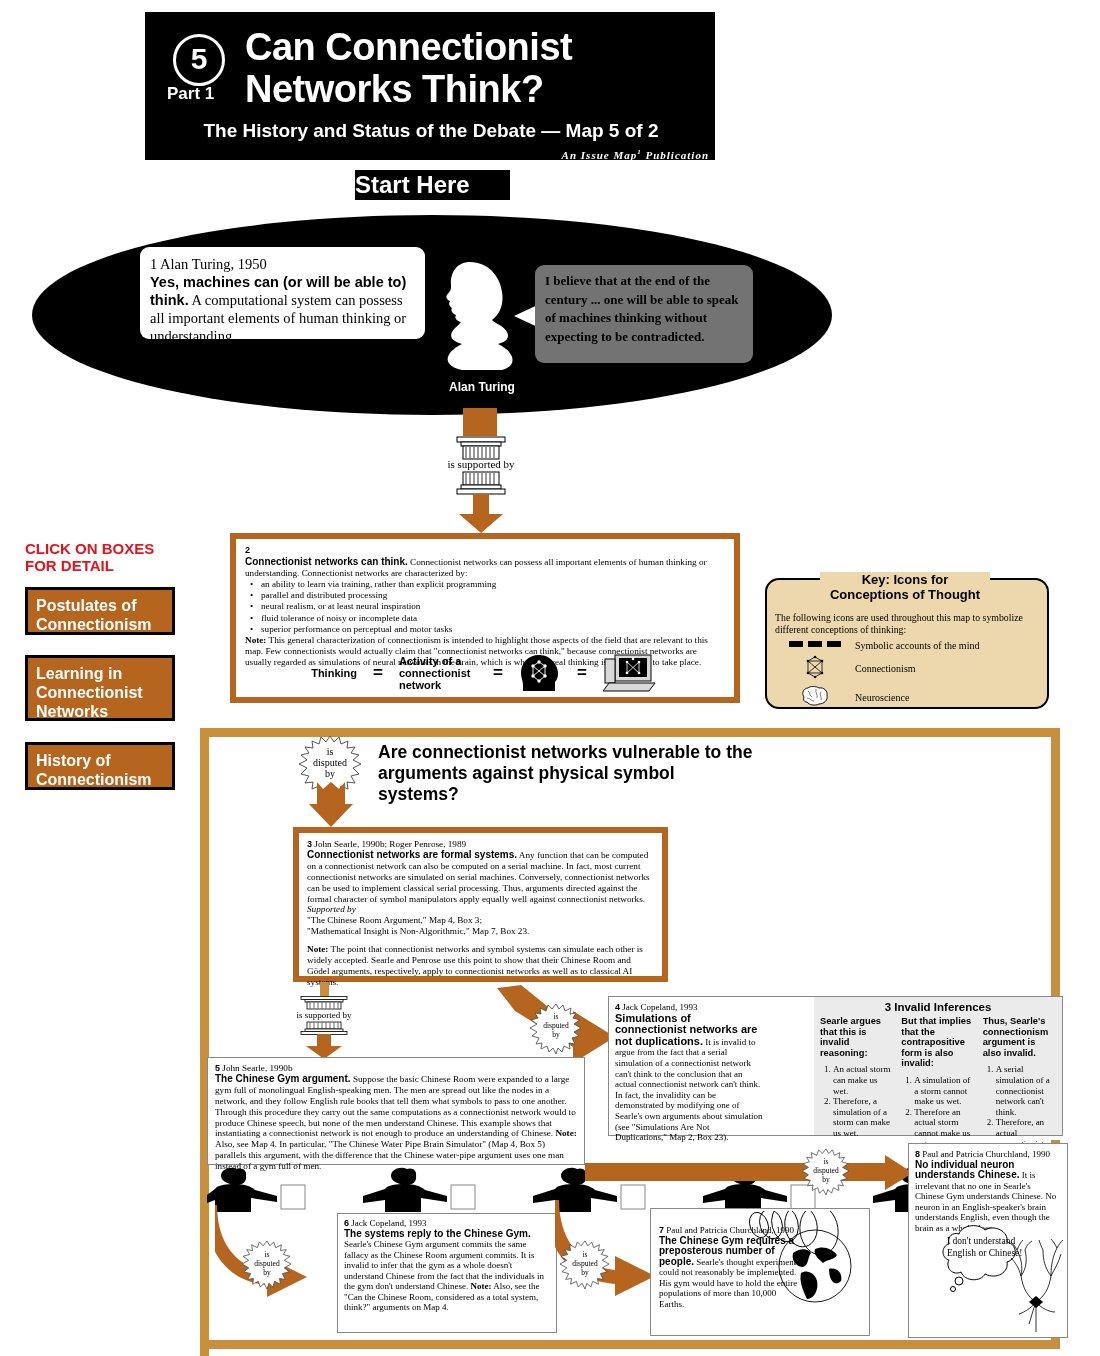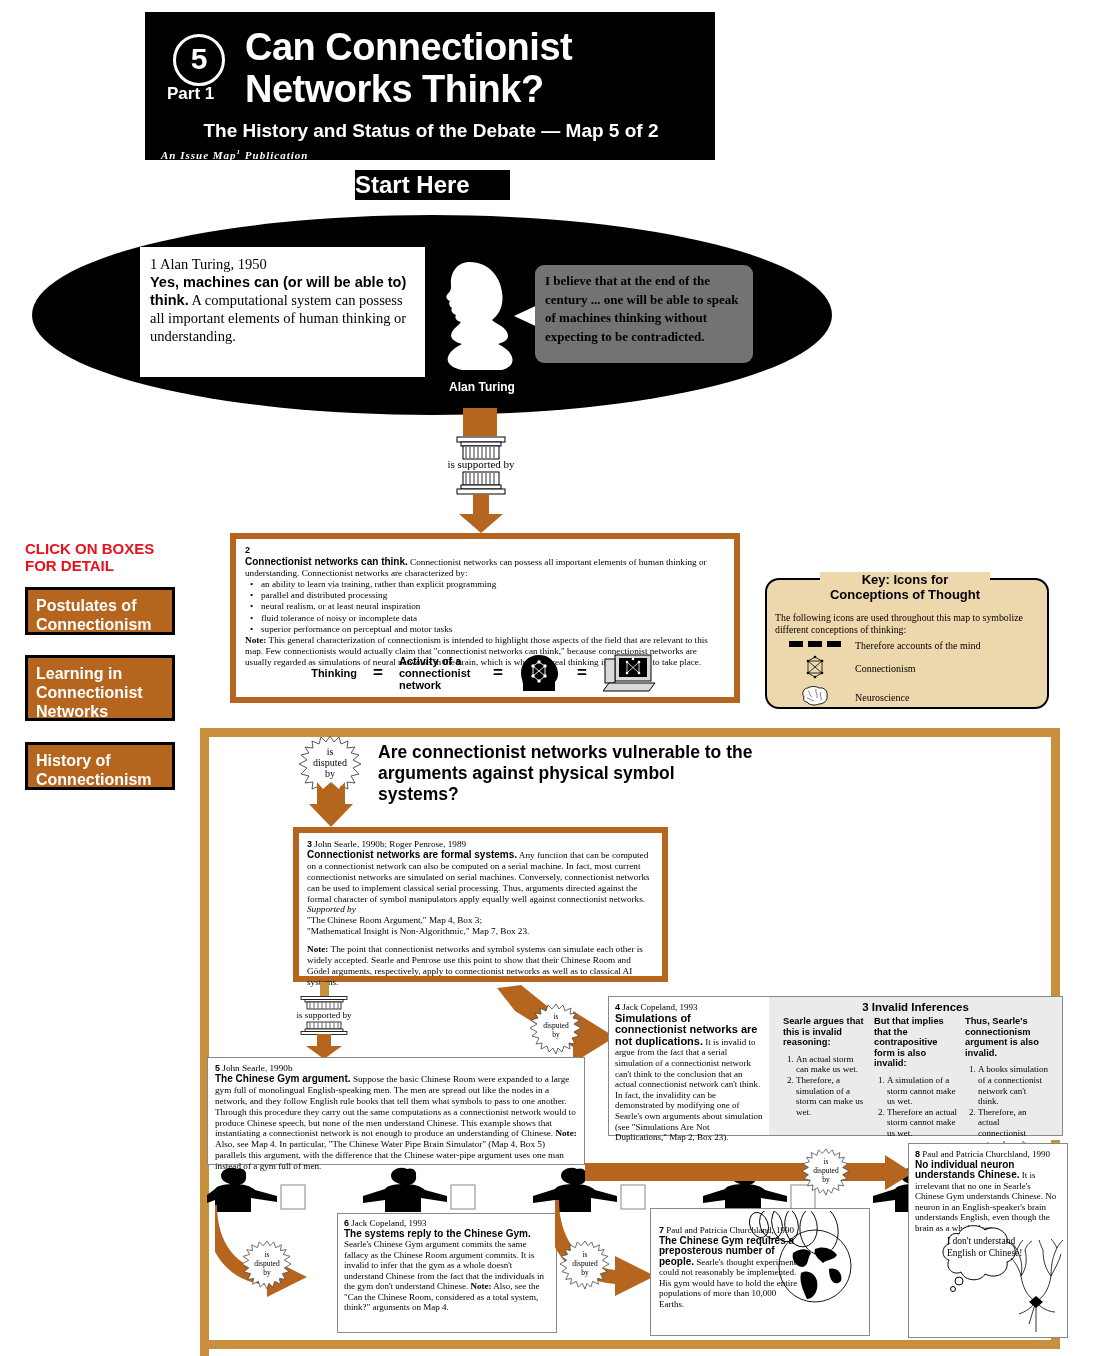--- a/index.html
+++ b/index.html
@@ -17,34 +17,34 @@
     position:absolute;left:28px;top:22px;width:46px;height:46px;border:3px solid #fff;
     border-radius:50%;font-family:"Liberation Sans",sans-serif;font-weight:bold;font-size:30px;
     line-height:44px;text-align:center;
   }
   #hdr-part{position:absolute;left:22px;top:72px;font-family:"Liberation Sans",sans-serif;
     font-weight:bold;font-size:17px;}
   #hdr-title{position:absolute;left:100px;top:14px;font-family:"Liberation Sans",sans-serif;
     font-weight:bold;font-size:38px;line-height:42px;letter-spacing:-0.5px;}
   #hdr-sub{position:absolute;left:16px;top:108px;width:540px;text-align:center;
     font-family:"Liberation Sans",sans-serif;font-weight:bold;font-size:19px;}
-  #hdr-pub{position:absolute;left:16px;top:136px;width:540px;text-align:left;
+  #hdr-pub{position:absolute;left:24px;top:136px;width:540px;text-align:right;
     font-family:"Liberation Serif",serif;font-style:italic;font-weight:bold;font-size:11px;
     letter-spacing:1px;}
   #hdr-pub sup{font-size:7px;}
 
   
   #startbar{left:355px;top:170px;width:155px;height:30px;background:#000;color:#fff;
     font-family:"Liberation Sans",sans-serif;font-weight:bold;font-size:24px;
     text-align:left;line-height:30px;}
 
   
   #ellipse{left:32px;top:215px;width:800px;height:200px;background:#000;border-radius:50%;}
-  #box1{left:140px;top:247px;width:285px;height:130px;background:#fff;
-    padding:8px 10px;box-sizing:border-box;font-size:14.5px;line-height:18px;}
+  #box1{left:140px;top:247px;width:285px;height:92px;background:#fff;
+    padding:8px 10px;box-sizing:border-box;font-size:14.5px;line-height:18px;border-radius:9px;}
   #box1 .claim{font-family:"Liberation Sans",sans-serif;font-weight:bold;font-size:14.5px;}
   #turing-fig{left:440px;top:258px;width:80px;height:115px;}
   #turing-name{left:432px;top:380px;width:100px;text-align:center;color:#fff;
     font-family:"Liberation Sans",sans-serif;font-weight:bold;font-size:12px;}
   #bubble{left:535px;top:265px;width:218px;height:98px;background:#737373;border-radius:9px;
     padding:7px 10px;box-sizing:border-box;font-weight:bold;font-size:13px;line-height:18.5px;}
   #bubble-tail{left:512px;top:300px;width:32px;height:32px;}
 
   
   .conn-label{font-family:"Liberation Serif",serif;font-size:11px;text-align:center;}
@@ -94,21 +94,21 @@
   #box3-frame{left:293px;top:827px;width:375px;height:155px;background:#b5651d;}
   #box3{left:299px;top:833px;width:363px;height:143px;background:#fff;
     padding:6px 8px;box-sizing:border-box;font-size:9.2px;line-height:10.9px;}
   #box3 .num{font-family:"Liberation Sans",sans-serif;font-weight:bold;font-size:9px;}
   #box3 .claim{font-family:"Liberation Sans",sans-serif;font-weight:bold;font-size:10px;}
 
   
   #box4{left:608px;top:996px;width:455px;height:140px;background:#fff;border:1px solid #888;
     display:flex;box-sizing:border-box;}
   #box4 .left{width:160px;padding:5px 6px;box-sizing:border-box;font-size:9px;line-height:10.6px;}
-  #box4 .right{flex:1;background:#ebebeb;padding:4px 14px;box-sizing:border-box;}
+  #box4 .right{flex:1;background:#ebebeb;padding:4px 6px;box-sizing:border-box;margin-left:45px;}
   #box4 .num{font-family:"Liberation Sans",sans-serif;font-weight:bold;font-size:9px;}
   #box4 .claim{font-family:"Liberation Sans",sans-serif;font-weight:bold;font-size:11px;}
   #inf-title{text-align:center;font-family:"Liberation Sans",sans-serif;font-weight:bold;font-size:11.5px;}
   #inf-cols{display:flex;gap:8px;margin-top:3px;}
   #inf-cols .c{flex:1;}
   #inf-cols h4{margin:0 0 6px 0;font-family:"Liberation Sans",sans-serif;font-weight:bold;
     font-size:9.3px;line-height:10.6px;}
   #inf-cols ol{margin:0;padding-left:13px;font-size:9px;line-height:10.6px;}
 
   
@@ -287,21 +287,21 @@
 <div class="abs" id="keybody">
   <div>The following icons are used throughout this map to symbolize different conceptions of thinking:</div>
   <div class="key-row">
     <span class="ico">
       <svg width="56" height="10" viewBox="0 0 56 10">
           <rect x="2" y="2" width="14" height="6" fill="#000"></rect>
           <rect x="21" y="2" width="14" height="6" fill="#000"></rect>
           <rect x="40" y="2" width="14" height="6" fill="#000"></rect>
         </svg>
     </span>
-    <span class="txt">Therefore accounts of the mind</span>
+    <span class="txt">Symbolic accounts of the mind</span>
   </div>
   <div class="key-row">
     <span class="ico">
       <svg width="24" height="24" viewBox="0 0 24 24">
           <g stroke="#000" stroke-width="0.8" fill="none">
             <path d="M5 6 L19 18 M19 6 L5 18 M5 6 L5 18 M19 6 L19 18 M12 2 L5 6 M12 2 L19 6 M5 18 L12 22 M19 18 L12 22 M5 6 L19 6 M5 18 L19 18"></path>
           </g>
           <g fill="#000">
             <circle cx="5" cy="6" r="1.3"></circle>
             <circle cx="19" cy="6" r="1.3"></circle>
@@ -433,21 +433,21 @@
       <div class="c">
         <h4>But that implies that the contrapositive form is also invalid:</h4>
         <ol>
           <li>A simulation of a storm cannot make us wet.</li>
           <li>Therefore an actual storm cannot make us wet.</li>
         </ol>
       </div>
       <div class="c">
         <h4>Thus, Searle's connectionism argument is also invalid.</h4>
         <ol>
-          <li>A books simulation of a connectionist network can't think.</li>
+          <li>A serial simulation of a connectionist network can't think.</li>
           <li>Therefore, an actual connectionist network can't think.</li>
         </ol>
       </div>
     </div>
   </div>
 </div>
 
 <div class="abs" id="box5">
   <span class="num">5</span>
   <span>John Searle, 1990b</span><br>

